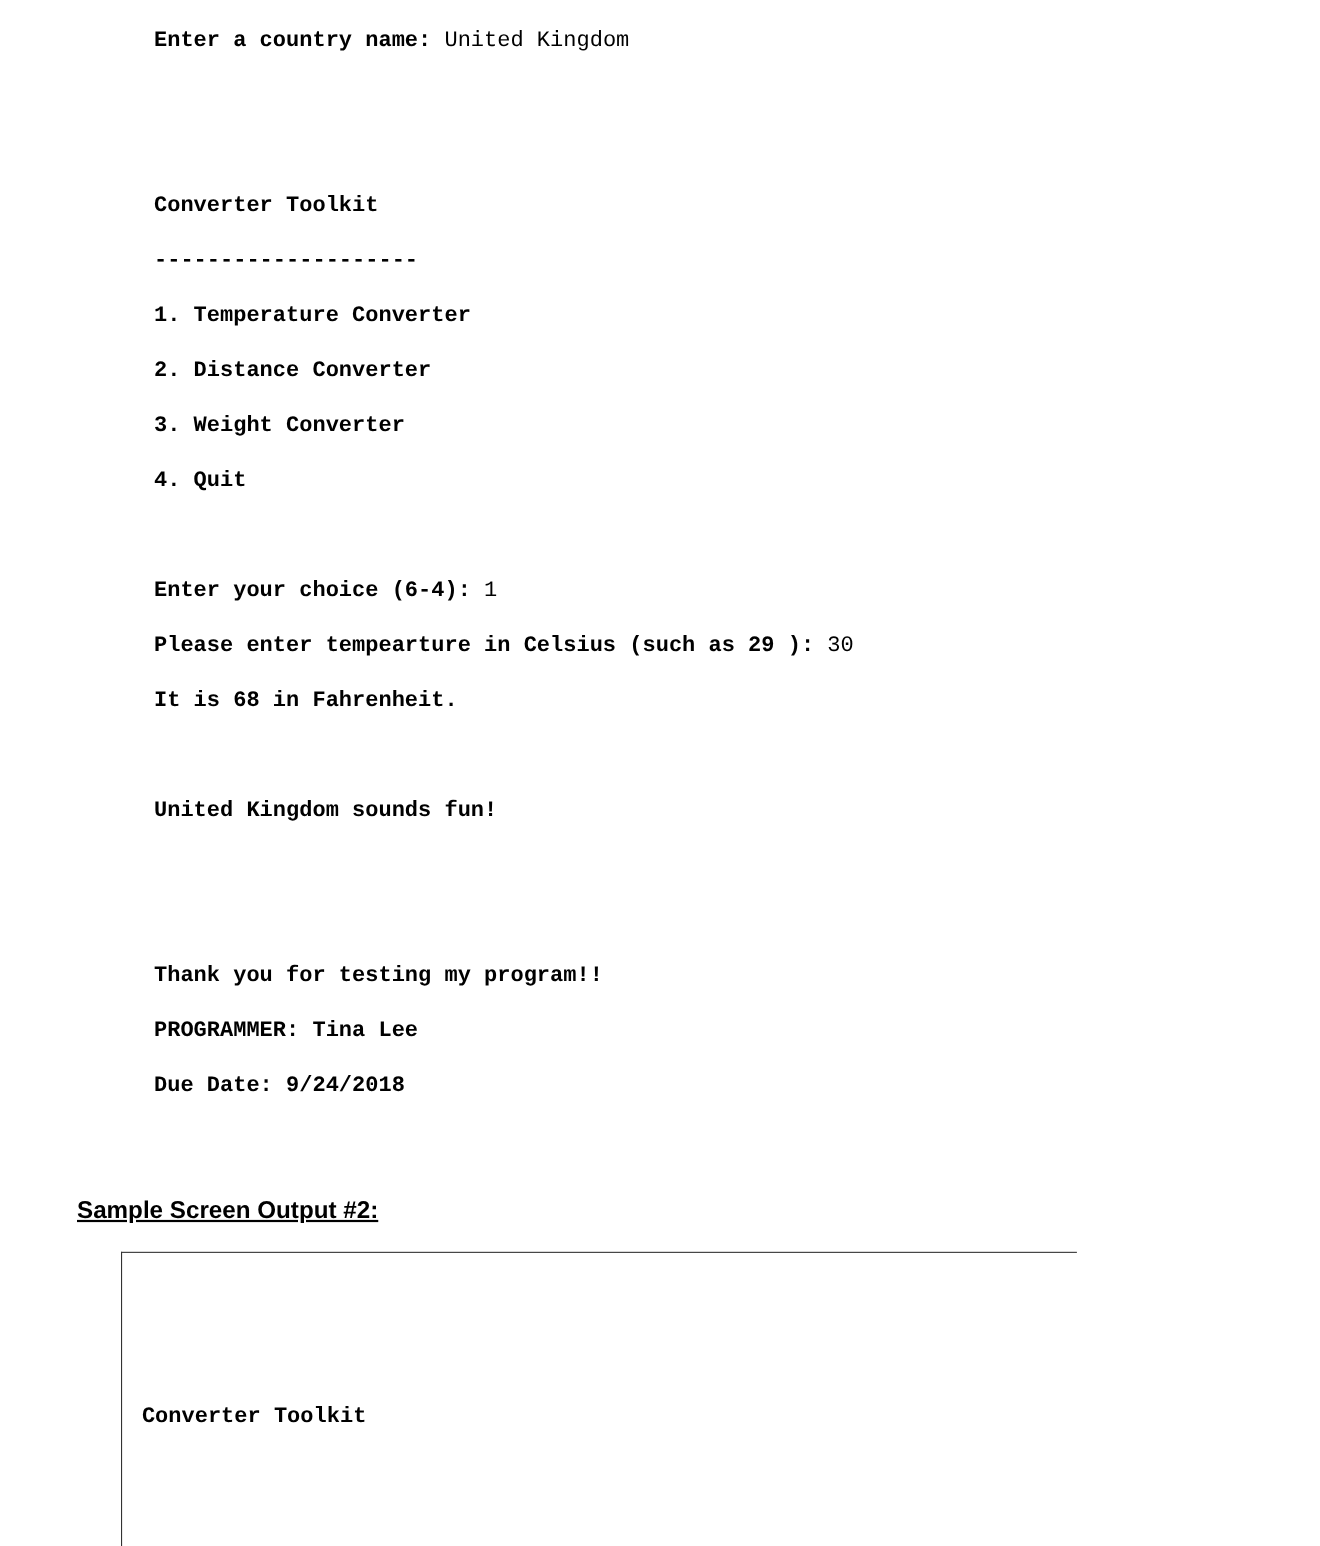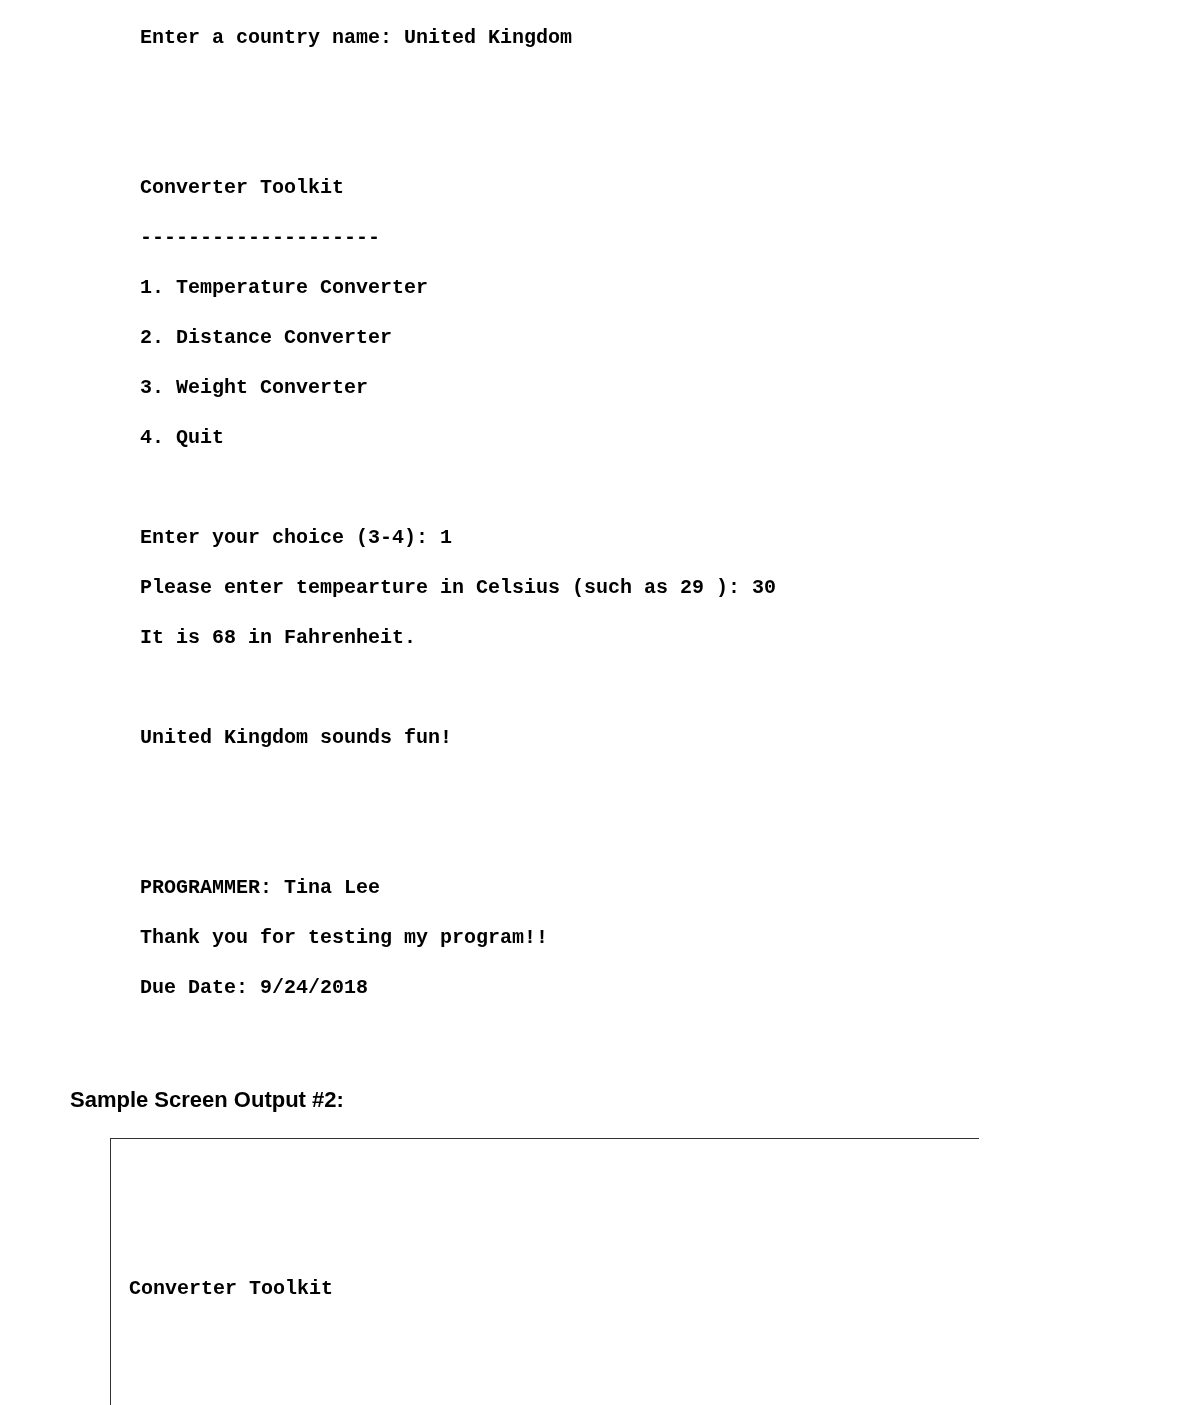--- a/index.html
+++ b/index.html
@@ -21,61 +21,62 @@
   .block {
     margin-left: 140px;
     white-space: pre;
   }
   .bold {
     font-weight: bold;
   }
   .heading {
     font-family: Arial, Helvetica, sans-serif;
     font-weight: bold;
+    text-decoration: underline;
     font-size: 22px;
     margin: 36px 0 24px 70px;
   }
   .output-frame {
     margin-left: 110px;
     width: 850px;
     border-left: 1px solid #333;
     border-top: 1px solid #333;
     padding: 12px 0 40px 18px;
     white-space: pre;
   }
   .line { display: block; }
   .inline-val {
-    font-weight: bold;
+    font-weight: normal;
   }
 </style>
 </head>
 <body>
 
 <div class="page">
 
   <div class="block">
 <span class="line bold"><span class="bold">Enter a country name: </span><span class="inline-val">United Kingdom</span></span>
 <span class="line"> </span>
 <span class="line"> </span>
 <span class="line bold">Converter Toolkit</span>
 <span class="line bold">--------------------</span>
 <span class="line bold">1. Temperature Converter</span>
 <span class="line bold">2. Distance Converter</span>
 <span class="line bold">3. Weight Converter</span>
 <span class="line bold">4. Quit</span>
 <span class="line"> </span>
-<span class="line bold"><span>Enter your choice (3-4): </span><span class="inline-val">1</span></span>
+<span class="line bold"><span>Enter your choice (6-4): </span><span class="inline-val">1</span></span>
 <span class="line bold"><span>Please enter tempearture in Celsius (such as 29 ): </span><span class="inline-val">30</span></span>
 <span class="line bold">It is 68 in Fahrenheit.</span>
 <span class="line"> </span>
 <span class="line bold">United Kingdom sounds fun!</span>
 <span class="line"> </span>
 <span class="line"> </span>
+<span class="line bold">Thank you for testing my program!!</span>
 <span class="line bold">PROGRAMMER: Tina Lee</span>
-<span class="line bold">Thank you for testing my program!!</span>
 <span class="line bold">Due Date: 9/24/2018</span>
   </div>
 
   <div class="heading">Sample Screen Output #2:</div>
 
   <div class="output-frame">
 <span class="line"> </span>
 <span class="line"> </span>
 <span class="line bold">Converter Toolkit</span>
 

